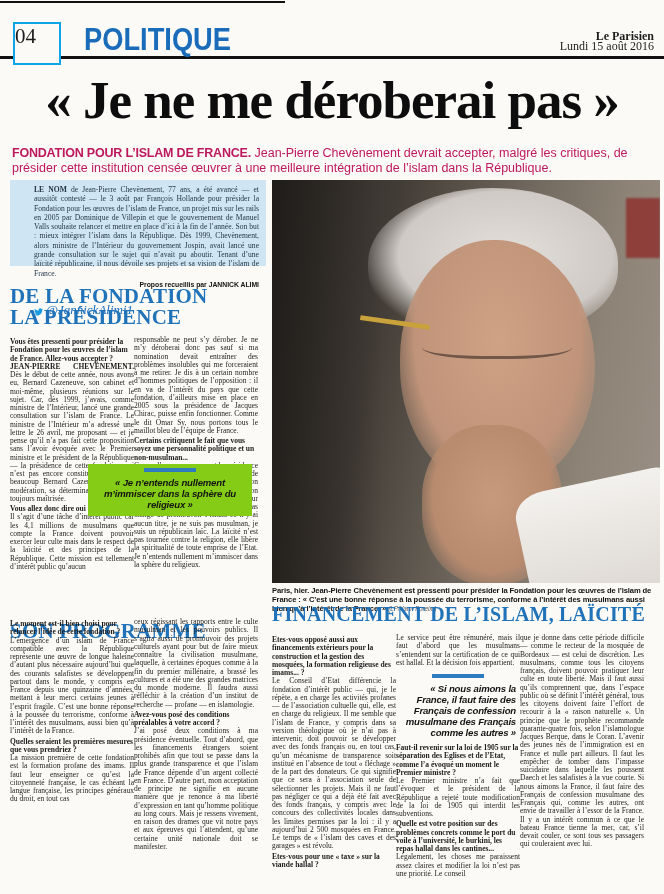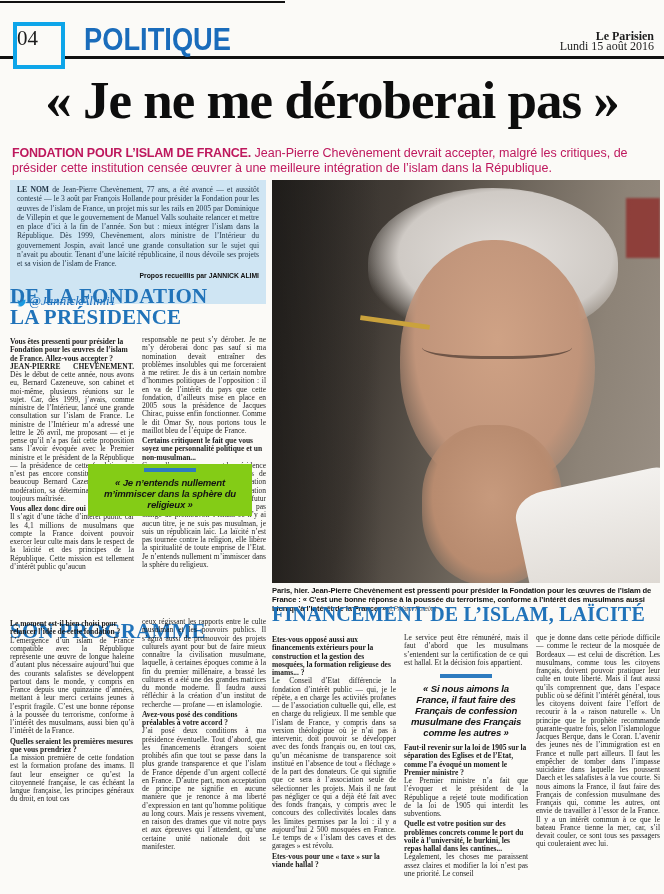--- a/index.html
+++ b/index.html
@@ -3,37 +3,37 @@
 <meta charset="utf-8">
 <style>
   html,body{margin:0;padding:0;background:#e8e6e2;}
   .page{position:relative;width:664px;height:894px;background:#fbfaf7;margin:0 auto;overflow:hidden;
         font-family:"Liberation Serif",serif;color:#1c1c1c;}
   .abs{position:absolute;}
 
   
   .topline{left:0;top:1px;width:285px;height:2px;background:#111;}
   .rule{left:0;top:56px;width:664px;height:3px;background:#111;}
-  .pagenum-box{left:13px;top:22px;width:44px;height:39px;background:#fbfaf7;border:4px solid #0ea5e9;
+  .pagenum-box{left:13px;top:22px;width:44px;height:39px;background:#fbfaf7;border:2px solid #0ea5e9;
 age               display:flex;align-items:center;justify-content:center;font-size:21px;z-index:2;}
   .section-name{left:84px;top:22px;font-family:"Liberation Sans",sans-serif;font-weight:bold;
                 font-size:31px;color:#1a6cbb;transform:scaleX(0.88);transform-origin:left top;white-space:nowrap;}
   .masthead-right{right:10px;top:32px;text-align:right;font-size:12px;line-height:9.5px;}
   .masthead-right .paper{font-weight:bold;}
 
   
   .headline{left:0px;top:70px;width:664px;text-align:center;font-weight:bold;font-size:53px;
             letter-spacing:-1px;white-space:nowrap;color:#0d0d0d;}
   .standfirst{left:12px;top:146px;width:644px;font-family:"Liberation Sans",sans-serif;
               font-size:12.5px;line-height:14.5px;color:#be185d;}
   .standfirst b{font-weight:bold;letter-spacing:-0.2px;}
 
   
-  .lead-box{left:10px;top:180px;width:256px;height:124px;background:#cfe5f3;box-sizing:border-box;
-            padding:5px 7px 4px 7px;font-size:7.6px;line-height:9.3px;color:#243748;text-align:justify;}
+  .lead-box{left:10px;top:180px;width:256px;height:86px;background:#cfe5f3;box-sizing:border-box;
+            padding:5px 7px 4px 24px;font-size:7.6px;line-height:9.3px;color:#243748;text-align:justify;}
   .lead-box .lead-in{font-weight:bold;}
   .lead-byline{text-align:right;font-family:"Liberation Sans",sans-serif;font-weight:bold;
                font-size:6.8px;color:#111;margin-top:2px;}
   .lead-twitter{font-size:13px;font-style:italic;color:#1a6cbb;margin-top:16px;}
   .bird{display:inline-block;vertical-align:-2px;margin-right:3px;}
 
   
   .photo{left:272px;top:180px;width:388px;height:403px;overflow:hidden;
          background:linear-gradient(100deg,#2c2926 0%,#423c36 28%,#6e665c 55%,#8d8377 78%,#9a9085 100%);}
   .ph-hair{position:absolute;left:96px;top:8px;width:250px;height:150px;border-radius:50% 50% 45% 45%;
@@ -52,32 +52,32 @@
            background:linear-gradient(90deg,rgba(20,18,16,0.55),rgba(20,18,16,0));}
 
   .caption{left:272px;top:587px;width:390px;font-family:"Liberation Sans",sans-serif;
            font-weight:bold;font-size:7.6px;line-height:8.8px;color:#111;letter-spacing:-0.1px;}
   .caption .credit{font-weight:normal;font-style:italic;font-size:6.4px;color:#555;}
 
   
   .sec-head{font-weight:bold;color:#2173b9;font-size:21px;line-height:21px;letter-spacing:0.2px;}
 
   
-  .cols{display:flex;gap:8px;overflow:hidden;}
+  .cols{display:flex;overflow:hidden;}
   .col{width:124px;flex:0 0 124px;font-size:7.5px;line-height:8.25px;text-align:justify;overflow:hidden;}
   .col p{margin:0;}
   .col p.q{font-weight:bold;text-align:left;margin-top:2px;}
   .col .lead-in{font-weight:bold;}
 
   
   .pullquote{font-family:"Liberation Sans",sans-serif;font-weight:bold;font-style:italic;
              font-size:9.6px;line-height:11px;text-align:center;color:#141414;letter-spacing:-0.2px;}
   .pullquote .bar{display:block;width:52px;height:4px;background:#2e7bbf;margin:0 auto 5px auto;}
   .pq-float{left:88px;top:464px;width:160px;background:#84cc16;padding:4px 2px 6px 2px;z-index:3;}
-  .pq-inflow{margin:7px 4px 6px 4px;}
+  .pq-inflow{margin:7px 4px 6px 4px;text-align:right;}
 </style>
 </head>
 <body>
 
 <div class="page">
 
   <div class="abs topline"></div>
   <div class="abs rule"></div>
   <div class="abs pagenum-box">
     <span>04</span>

